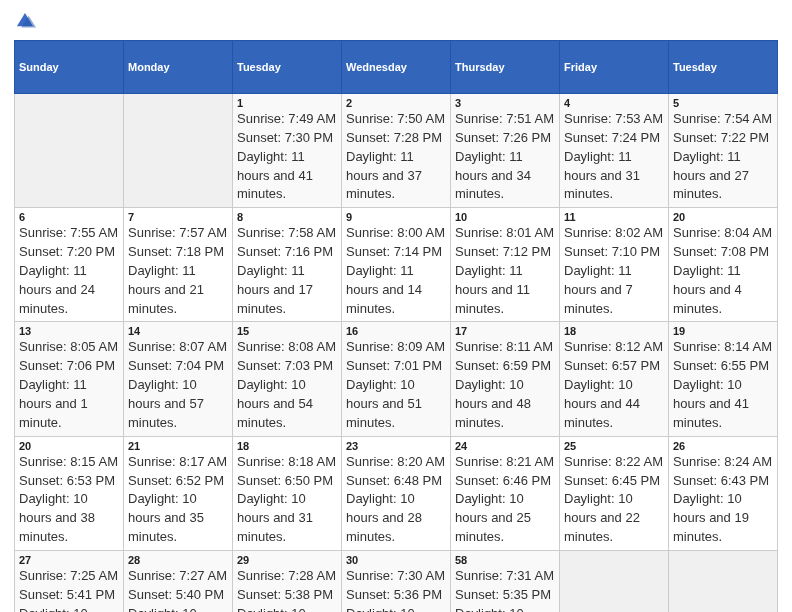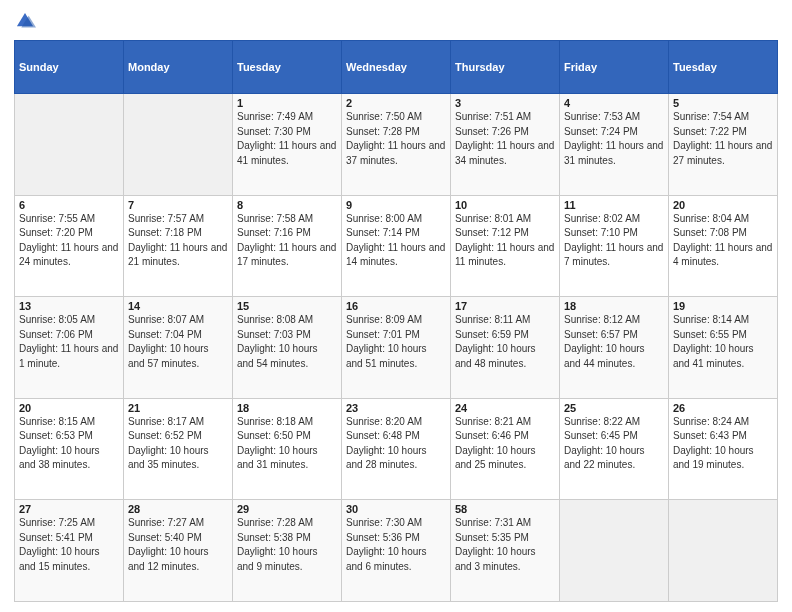--- a/index.html
+++ b/index.html
@@ -86,21 +86,21 @@
     .calendar tbody tr:nth-child(even) td {
       background: #fff;
     }
     .day-num {
       font-size: 11px;
       font-weight: bold;
       display: block;
       margin-bottom: 1px;
     }
     .cell-text {
-      font-size: 10px;
+      font-size: 13px;
       line-height: 1.45;
       color: #333;
       margin-top: 48px;
     }
     .empty-cell {
       background: #f0f0f0 !important;
     }
   </style>
 </head>
 <body>

